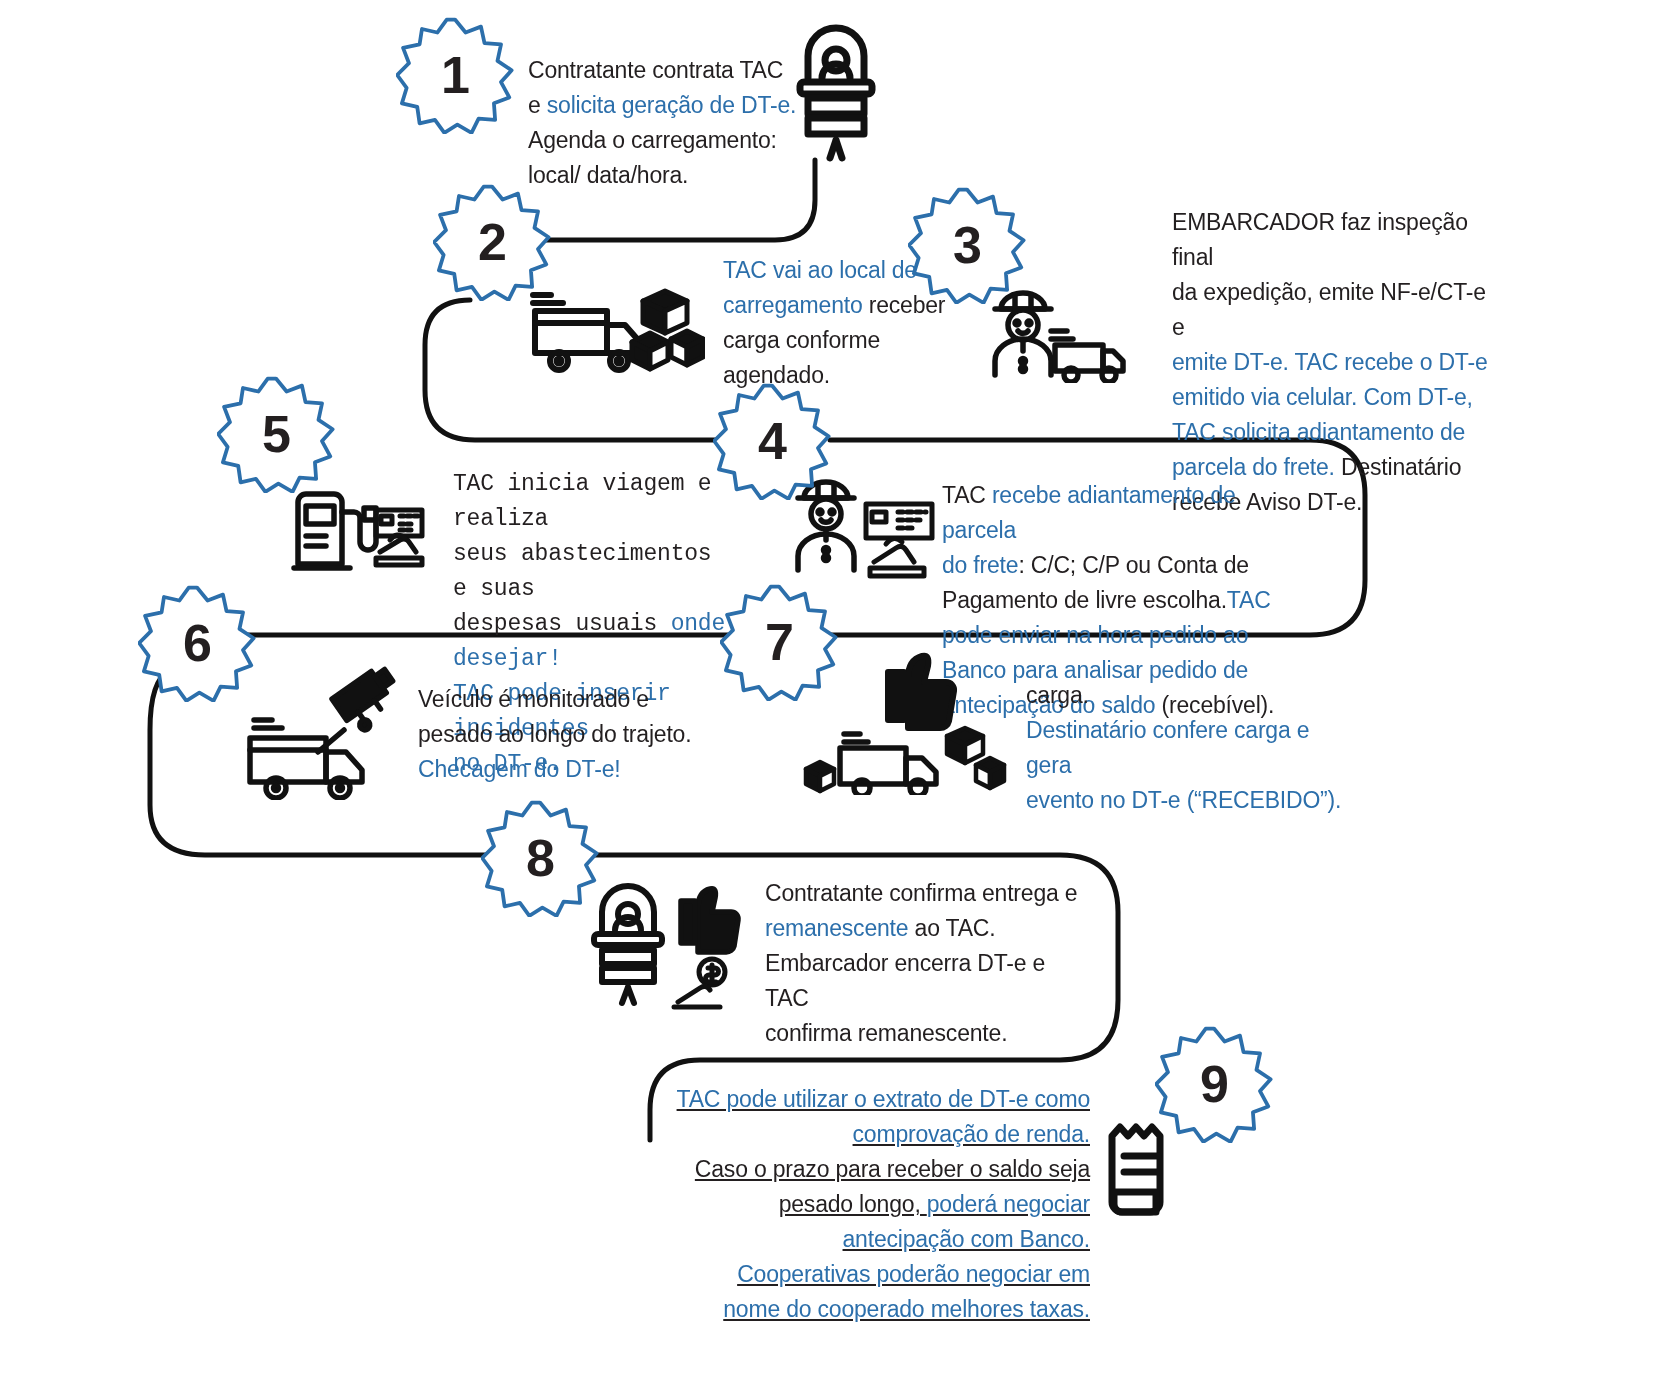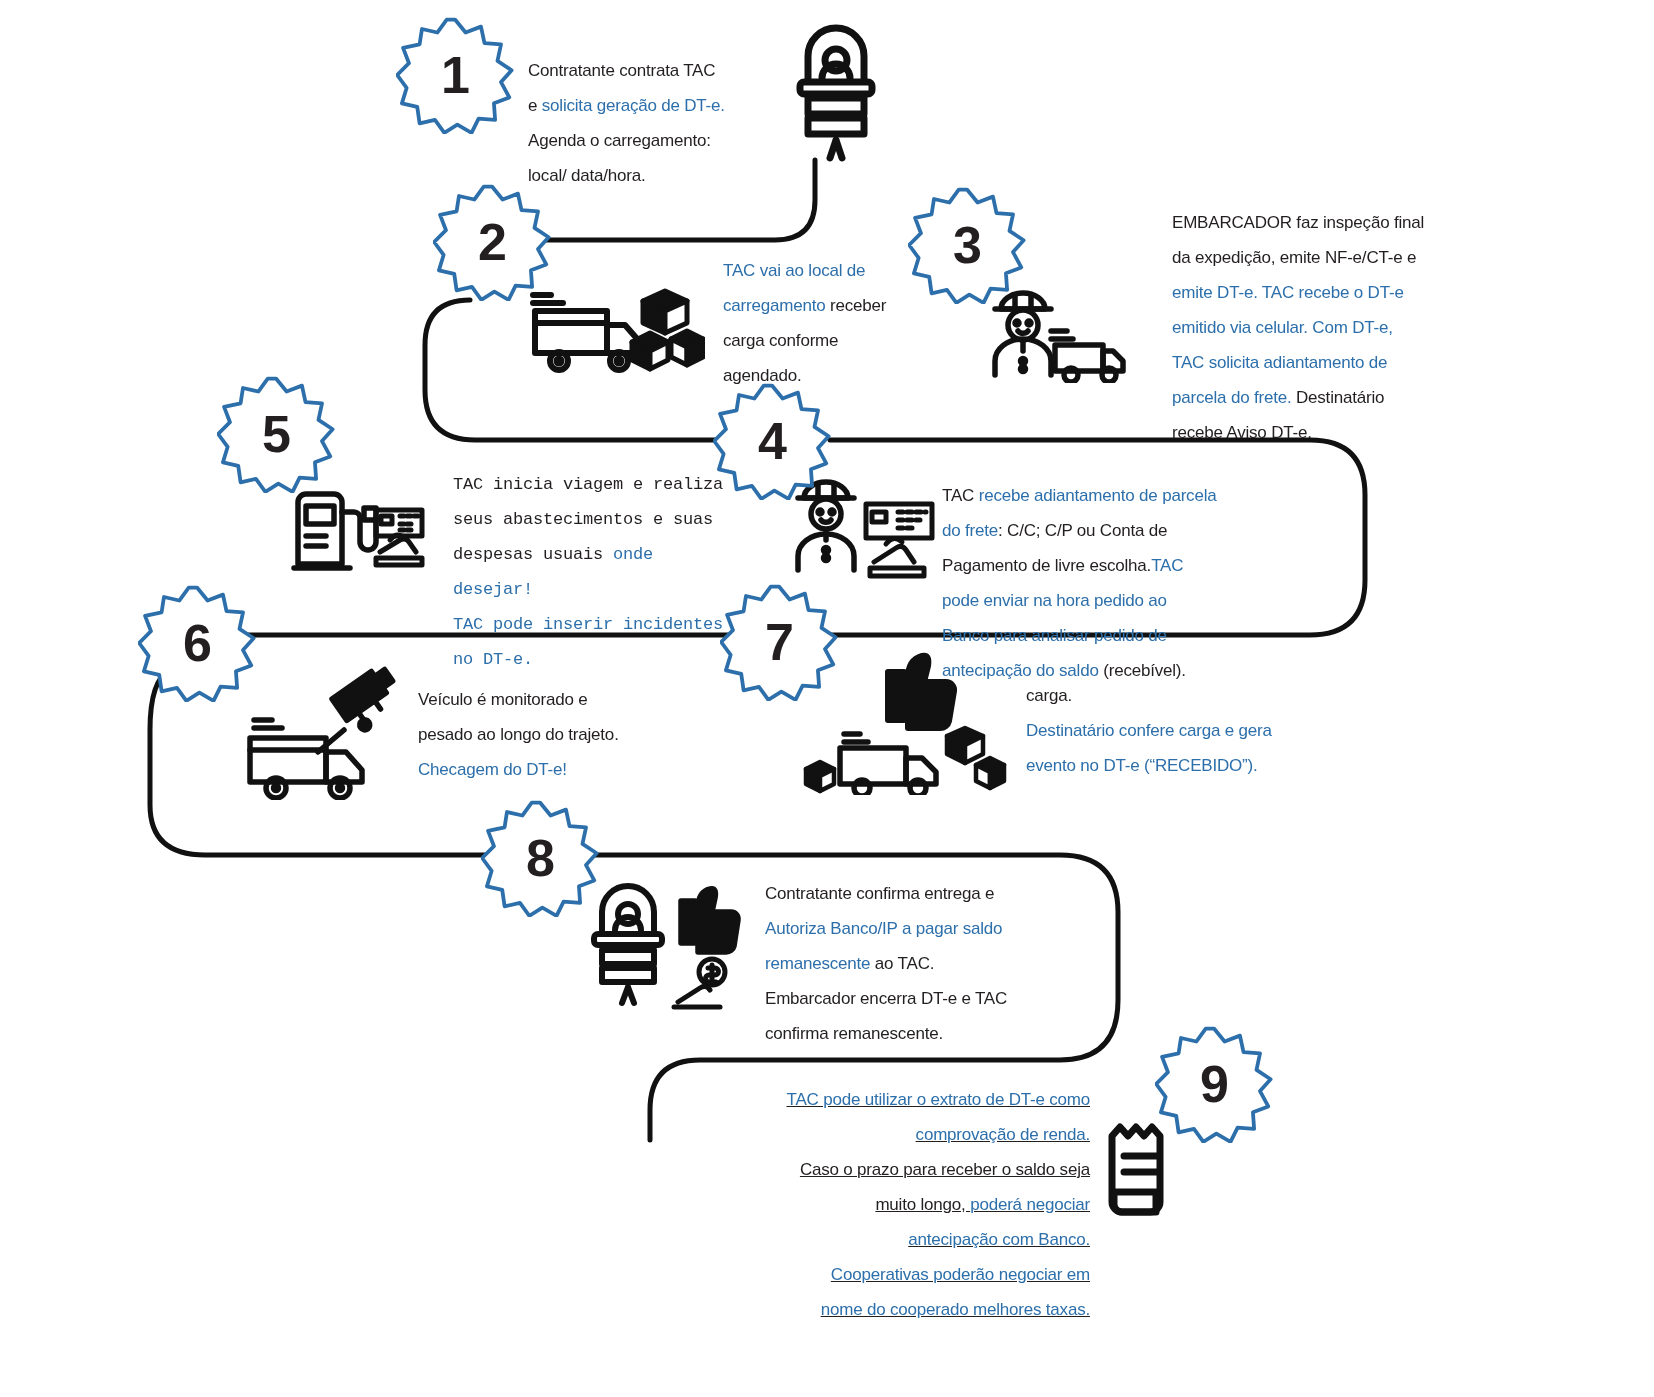--- a/index.html
+++ b/index.html
@@ -34,21 +34,21 @@
     position:relative;
     font-size:52px;
     font-weight:bold;
     color:#231f20;
     letter-spacing:-1px;
     line-height:1;
     font-family:"Liberation Sans","DejaVu Sans",sans-serif;
   }
   .txt{
     position:absolute;
-    font-size:17px;
+    font-size:23px;
     line-height:35px;
     color:#231f20;
     z-index:4;
     letter-spacing:-0.2px;
   }
   .txt .b{color:#2c6fab;}
   .txt.right{text-align:right;text-decoration:underline;}
   .icon{
     position:absolute;
     z-index:4;
@@ -179,30 +179,29 @@
       <div><span>pesado ao longo do trajeto.</span></div>
       <div><span class="b">Checagem do DT-e!</span></div>
     </div>
   <div class="txt" style="left:1026px;top:678px;width:330px;">
       <div><span>carga.</span></div>
       <div><span class="b">Destinatário confere carga e gera</span></div>
       <div><span class="b">evento no DT-e (“RECEBIDO”).</span></div>
     </div>
   <div class="txt" style="left:765px;top:876px;width:320px;">
       <div><span>Contratante confirma entrega e</span></div>
-      <div><span class="b">Autoriza Banco/IP a pagar saldo</span></div>
       <div><span class="b">remanescente</span><span> ao TAC.</span></div>
       <div><span>Embarcador encerra DT-e e TAC</span></div>
       <div><span>confirma remanescente.</span></div>
     </div>
   <div class="txt right" style="left:660px;top:1082px;width:430px;">
       <div><span class="b">TAC pode utilizar o extrato de DT-e como</span></div>
       <div><span class="b">comprovação de renda.</span></div>
       <div><span>Caso o prazo para receber o saldo seja</span></div>
-      <div><span>muito longo, </span><span class="b">poderá negociar</span></div>
+      <div><span>pesado longo, </span><span class="b">poderá negociar</span></div>
       <div><span class="b">antecipação com Banco.</span></div>
       <div><span class="b">Cooperativas poderão negociar em</span></div>
       <div><span class="b">nome do cooperado melhores taxas.</span></div>
     </div>
 
   <div class="icon" style="left:786px;top:22px;">
     <svg width="100" height="140" viewBox="0 0 100 140">
       <g fill="none" stroke="#111" stroke-width="7" stroke-linecap="round" stroke-linejoin="round">
         <path d="M22 56 V34 a28 28 0 0 1 56 0 V56"></path>
         <circle cx="50" cy="38" r="11"></circle>

